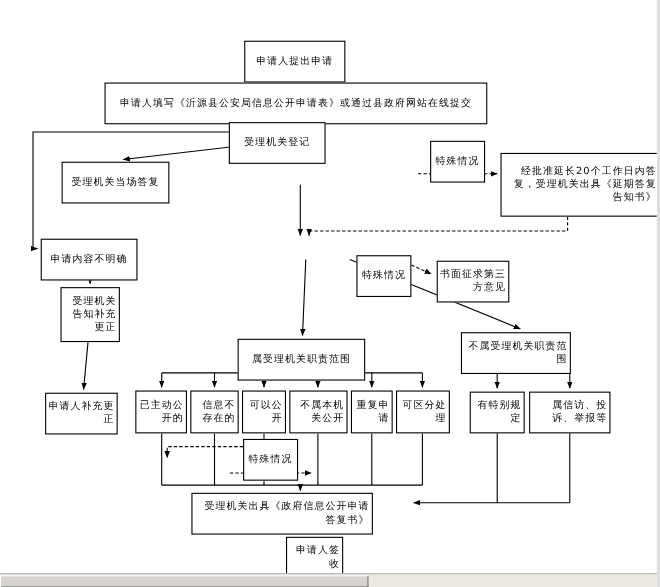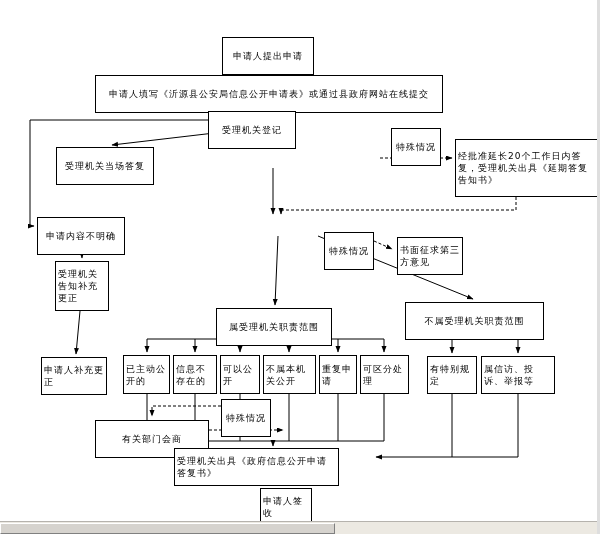--- a/index.html
+++ b/index.html
@@ -3,21 +3,21 @@
 <meta charset="utf-8">
 <style>
   html,body{margin:0;padding:0;background:#f2f2f2;}
   .canvas{
     position:relative;width:600px;height:534px;background:#ffffff;overflow:hidden;
     font-family:"DejaVu Sans","Liberation Sans",sans-serif;
     border-right:3px solid #dedede;box-sizing:border-box;
   }
   .node{
     position:absolute;box-sizing:border-box;border:1px solid #000;background:#fff;
-    display:flex;align-items:center;justify-content:center;text-align:left;
+    display:flex;align-items:center;justify-content:center;text-align:right;
     font-size:9px;line-height:12px;letter-spacing:1px;color:#000;padding:18px 2px;
   }
   .connectors{position:absolute;left:0;top:0;}
   .scrollbar{
     position:absolute;left:0;top:521px;width:600px;height:13px;
     background:#ece9e2;border-top:1px solid #b5b2ad;box-sizing:border-box;
   }
   .scroll-thumb{
     position:absolute;left:0;top:1px;width:335px;height:11px;background:#d6d3ce;
     border:1px solid;border-color:#ffffff #808080 #808080 #ffffff;box-sizing:border-box;
@@ -75,32 +75,31 @@
   <div class="node" style="left:95px;top:75px;width:348px;height:19px">申请人填写《沂源县公安局信息公开申请表》或通过县政府网站在线提交</div>
   <div class="node" style="left:208px;top:111px;width:88px;height:19px">受理机关登记</div>
   <div class="node" style="left:56px;top:147px;width:98px;height:19px">受理机关当场答复</div>
   <div class="node" style="left:391px;top:128px;width:50px;height:15px">特殊情况</div>
   <div class="node" style="left:455px;top:139px;width:145px;height:58px">经批准延长20个工作日内答复，受理机关出具《延期答复告知书》</div>
   <div class="node" style="left:37px;top:217px;width:88px;height:19px">申请内容不明确</div>
   <div class="node" style="left:324px;top:232px;width:50px;height:15px">特殊情况</div>
   <div class="node" style="left:397px;top:237px;width:66px;height:33px">书面征求第三方意见</div>
   <div class="node" style="left:55px;top:261px;width:54px;height:50px">受理机关告知补充更正</div>
   <div class="node" style="left:216px;top:308px;width:116px;height:19px">属受理机关职责范围</div>
-  <div class="node" style="left:405px;top:302px;width:139px;height:19px">不属受理机关职责范围</div>
+  <div class="node" style="left:419px;top:302px;width:100px;height:19px">不属受理机关职责范围</div>
   <div class="node" style="left:41px;top:357px;width:66px;height:37px">申请人补充更正</div>
   <div class="node" style="left:173px;top:355px;width:44px;height:39px">信息不存在的</div>
   <div class="node" style="left:123px;top:355px;width:47px;height:39px">已主动公开的</div>
   <div class="node" style="left:220px;top:355px;width:40px;height:39px">可以公开</div>
   <div class="node" style="left:263px;top:355px;width:53px;height:39px">不属本机关公开</div>
   <div class="node" style="left:319px;top:355px;width:38px;height:39px">重复申请</div>
   <div class="node" style="left:360px;top:355px;width:49px;height:39px">可区分处理</div>
   <div class="node" style="left:427px;top:356px;width:50px;height:37px">有特别规定</div>
   <div class="node" style="left:481px;top:356px;width:74px;height:37px">属信访、投诉、举报等</div>
   <div class="node" style="left:221px;top:399px;width:50px;height:15px">特殊情况</div>
-  <div class="node" style="left:95px;top:420px;width:114px;height:19px">有关部门会商</div>
   <div class="node" style="left:174px;top:448px;width:165px;height:19px">受理机关出具《政府信息公开申请答复书》</div>
   <div class="node" style="left:260px;top:488px;width:52px;height:19px">申请人签收</div>
 
   <div class="scrollbar">
     <div class="scroll-thumb"></div>
   </div>
 
 </div>
 
 </body></html>

